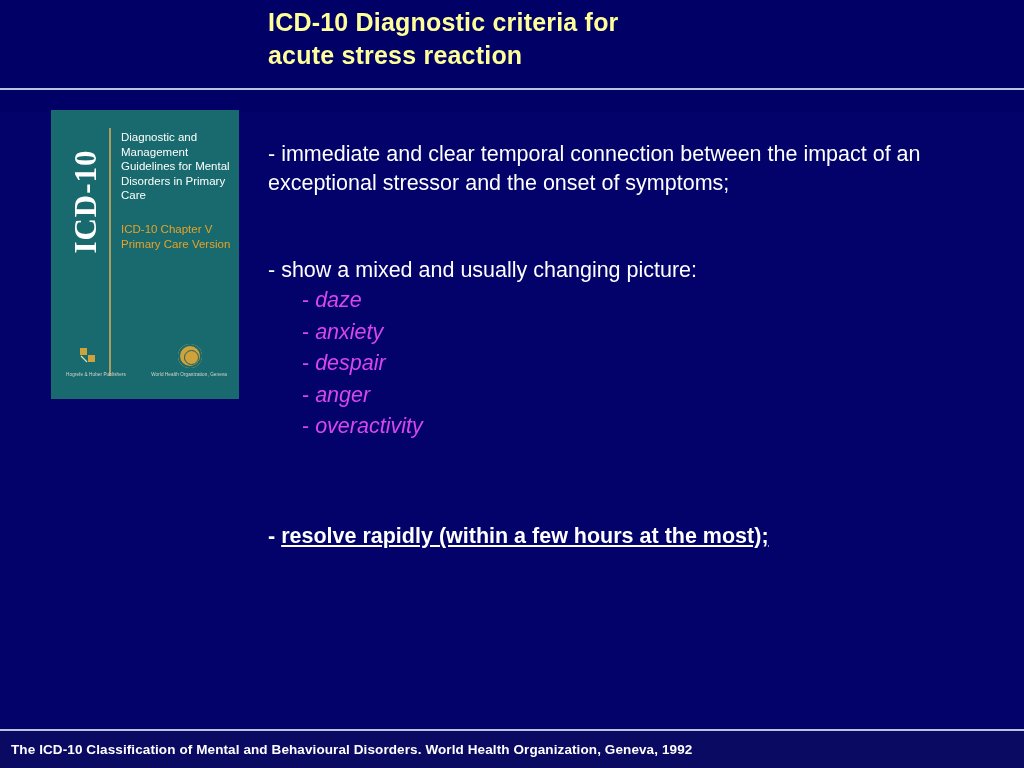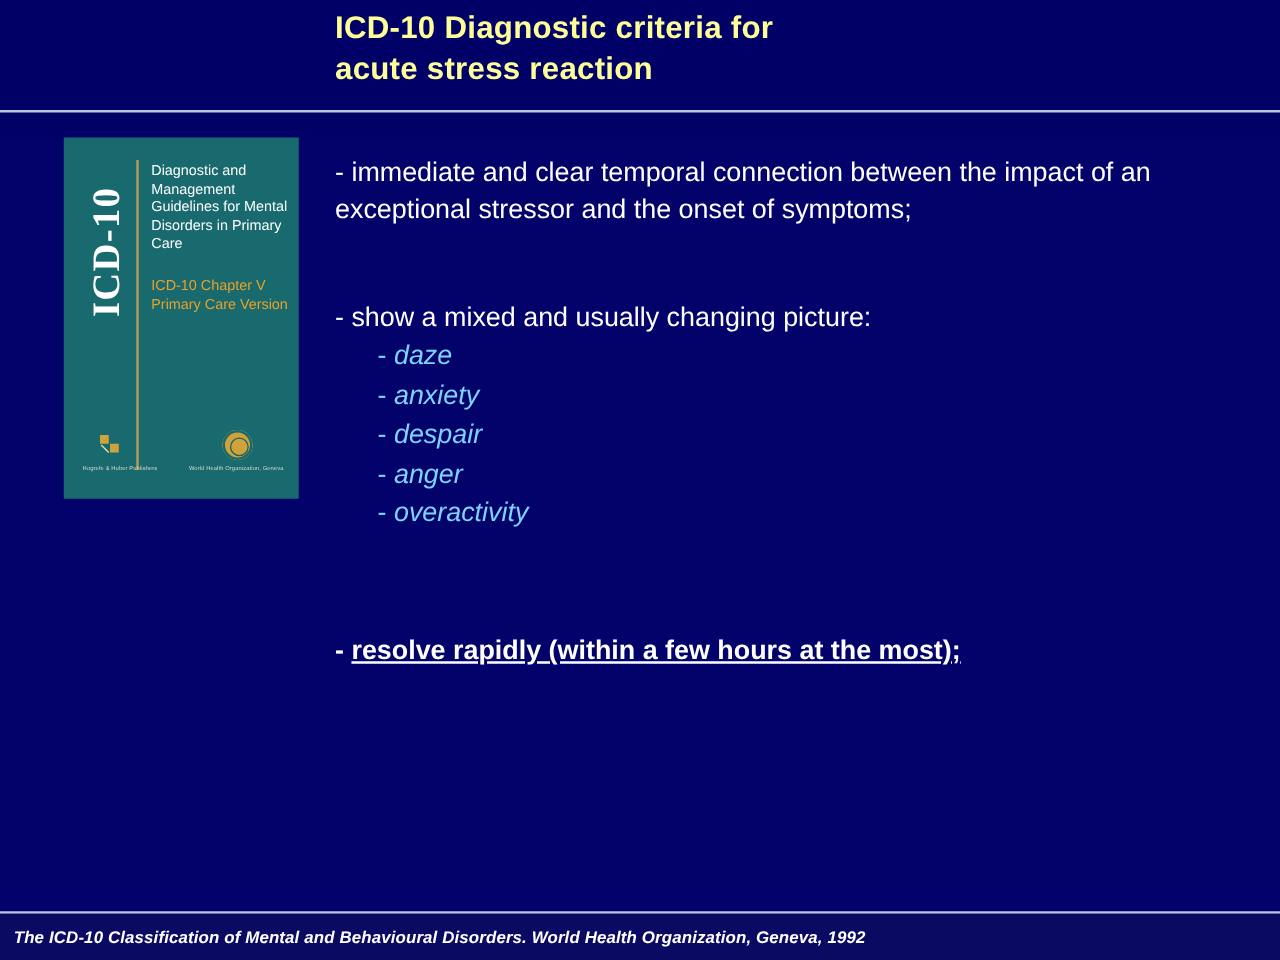--- a/index.html
+++ b/index.html
@@ -142,37 +142,37 @@
     height: 13px;
     margin: -6.5px 0 0 -6.5px;
     border-radius: 50%;
     border: 1.5px solid #1d5f63;
   }
 
   
   #slide-body {
     position: absolute;
     left: 268px;
-    top: 124px;
+    top: 140px;
     width: 730px;
   }
   .para {
     color: #ffffff;
     font-size: 21.5px;
     line-height: 29px;
     margin: 0 0 0 0;
   }
   .para-gap { height: 29px; }
   .sub-list {
     margin: 0;
     padding: 0;
     list-style: none;
   }
   .sub-item {
-    color: #7dd3fc;
+    color: #d946ef;
     font-size: 21.5px;
     line-height: 31.5px;
     padding-left: 34px;
     white-space: nowrap;
   }
   .sub-item .dash {
     font-style: normal;
   }
   .sub-item .word {
     font-style: italic;
@@ -207,21 +207,20 @@
   }
   #slide-footer .footer-text {
     position: absolute;
     left: 11px;
     top: 11px;
     color: #ffffff;
     font-size: 13.5px;
     font-weight: bold;
     letter-spacing: 0.1px;
     white-space: nowrap;
-    font-style: italic;
   }
 </style>
 </head>
 <body>
 
 <div id="slide-header">
   <div class="title-block">
     <div class="title-line">ICD-10 Diagnostic criteria for</div>
     <div class="title-line">acute stress reaction</div>
   </div>

